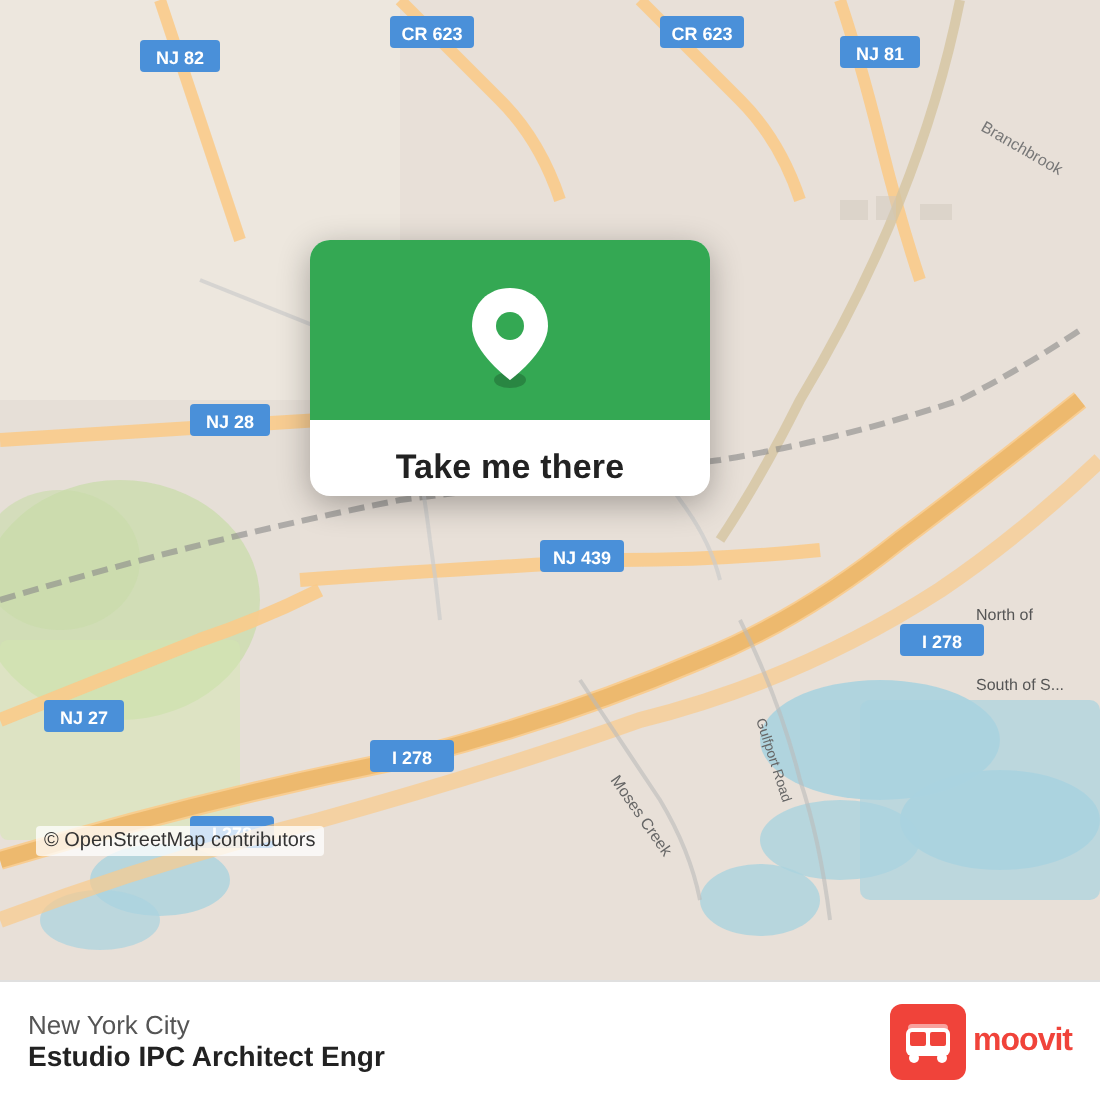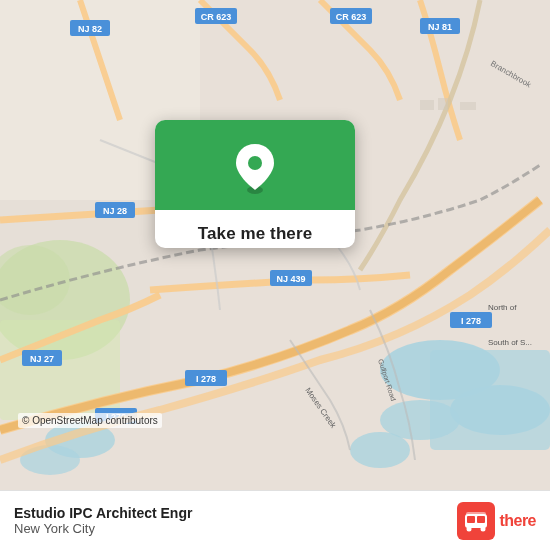--- a/index.html
+++ b/index.html
@@ -224,30 +224,30 @@
     <div id="card-label">Take me there</div>
   </div>
 
   <div id="osm-attribution">
     <span>© OpenStreetMap contributors</span>
   </div>
 </div>
 
 <div id="bottom-bar">
   <div id="location-text">
+    <span id="location-city">New York City</span>
     <span id="location-name">Estudio IPC Architect Engr</span>
-    <span id="location-city">New York City</span>
   </div>
   <div id="moovit-logo">
 
     <svg width="38" height="38" viewBox="0 0 38 38">
       <rect width="38" height="38" rx="6" fill="#f0433a"></rect>
 
       <rect x="8" y="12" width="22" height="14" rx="3" fill="white"></rect>
       <rect x="10" y="14" width="8" height="7" rx="1" fill="#f0433a"></rect>
       <rect x="20" y="14" width="8" height="7" rx="1" fill="#f0433a"></rect>
       <circle cx="12" cy="27" r="2.5" fill="white"></circle>
       <circle cx="26" cy="27" r="2.5" fill="white"></circle>
       <rect x="9" y="10" width="20" height="4" rx="2" fill="white" opacity="0.5"></rect>
     </svg>
-    <span id="moovit-text">there</span>
+    <span id="moovit-text">moovit</span>
   </div>
 </div>
 
 </body></html>

